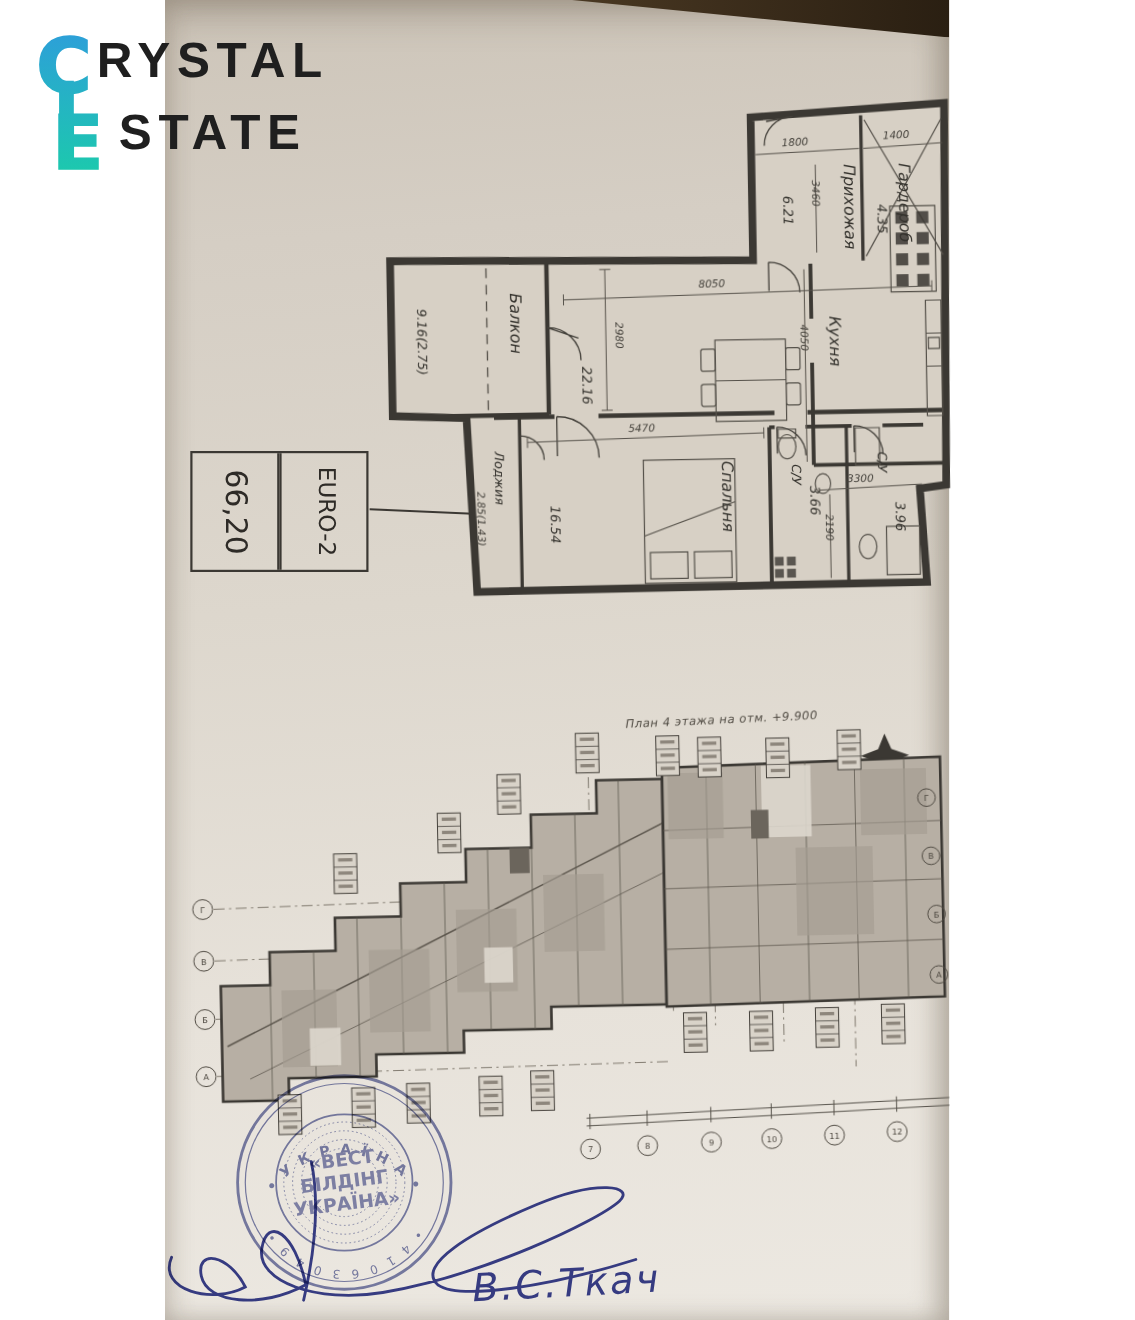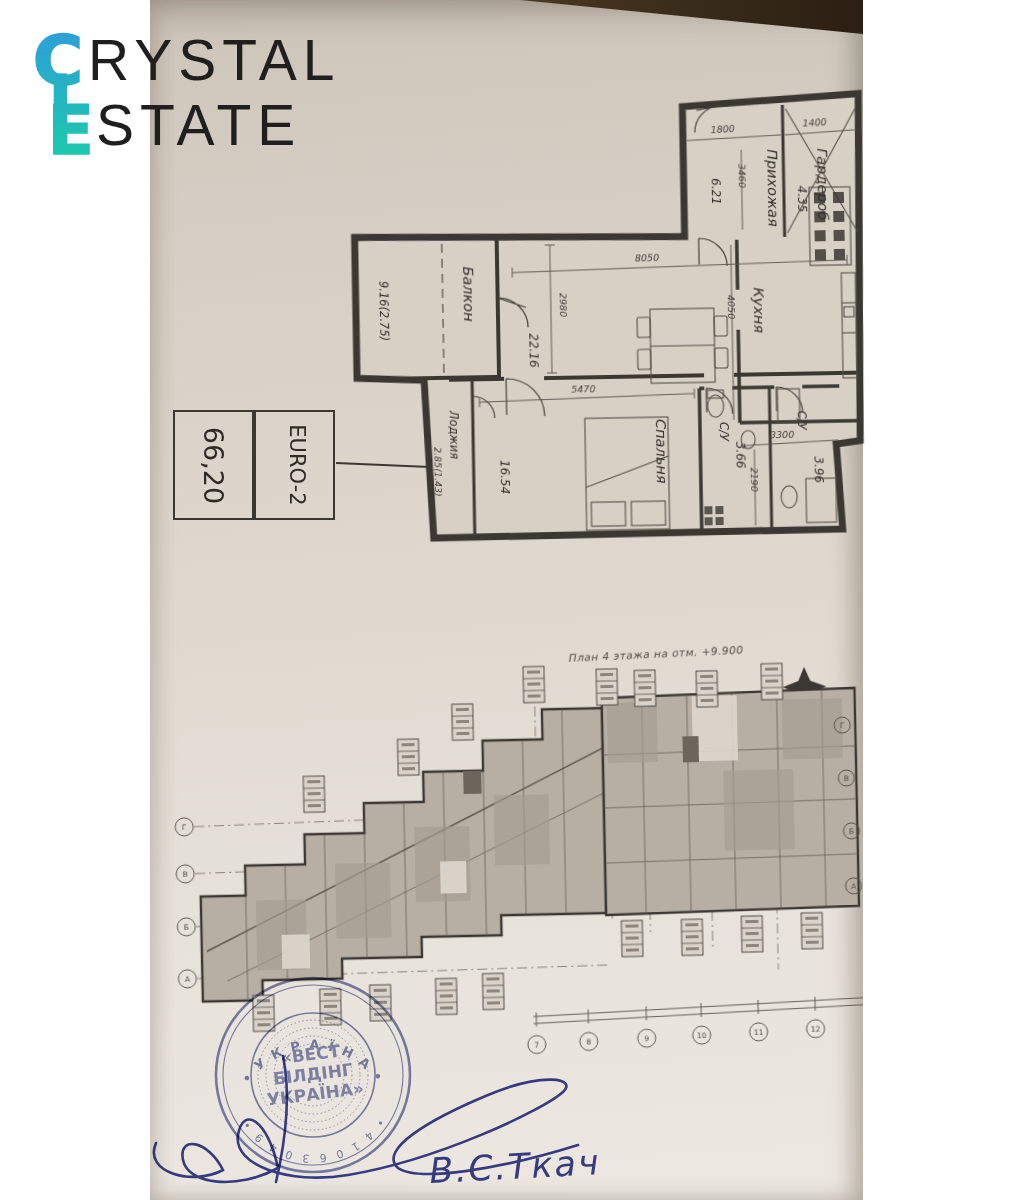--- a/index.html
+++ b/index.html
@@ -17,24 +17,24 @@
   .photo{position:absolute;left:150px;top:0;width:713px;height:1200px;
     background:linear-gradient(176deg,var(--paper-top,#cdc5b9) 0%,#d5cec4 18%,#ddd7cd 45%,#e7e2da 75%,var(--paper-bot,#ece8e1) 100%);
     box-shadow:inset -12px 0 22px rgba(95,82,63,.28), inset 0 20px 28px rgba(95,82,63,.20), inset 8px 0 18px rgba(95,82,63,.10);}
   .table-corner{position:absolute;left:0;top:0;width:713px;height:34px;
     background:linear-gradient(90deg,#6b5334,#2a1f12);
     clip-path:polygon(51.9% 0,100% 0,100% 100%);}
 
   
   .logo{position:absolute;left:28px;top:26px;width:310px;height:130px;z-index:5}
   .logo-word{position:absolute;color:var(--logo-text,#1f1f1f);
-    font-family:"Liberation Sans",sans-serif;font-weight:400;
-    font-size:57px;letter-spacing:6px;line-height:1}
+    font-family:"Liberation Sans",sans-serif;font-weight:700;
+    font-size:45px;letter-spacing:6px;line-height:1}
   .w1{left:60px;top:6px}
-  .w2{left:68px;top:71px}
+  .w2{left:80px;top:71px}
 
   
   .unit-card{position:absolute;left:173px;top:410px;width:162px;height:110px;
     border:2.5px solid var(--ink,#3b3833);display:flex;z-index:3}
   .unit-card .col{flex:1;border-right:2px solid var(--ink,#3b3833);
     display:flex;align-items:center;justify-content:center}
   .unit-card .col:last-child{border-right:none}
   .vtext{transform:rotate(90deg);white-space:nowrap;color:#2e2b27;
     font-family:"DejaVu Sans",sans-serif}
   .area-txt{font-size:27px}

